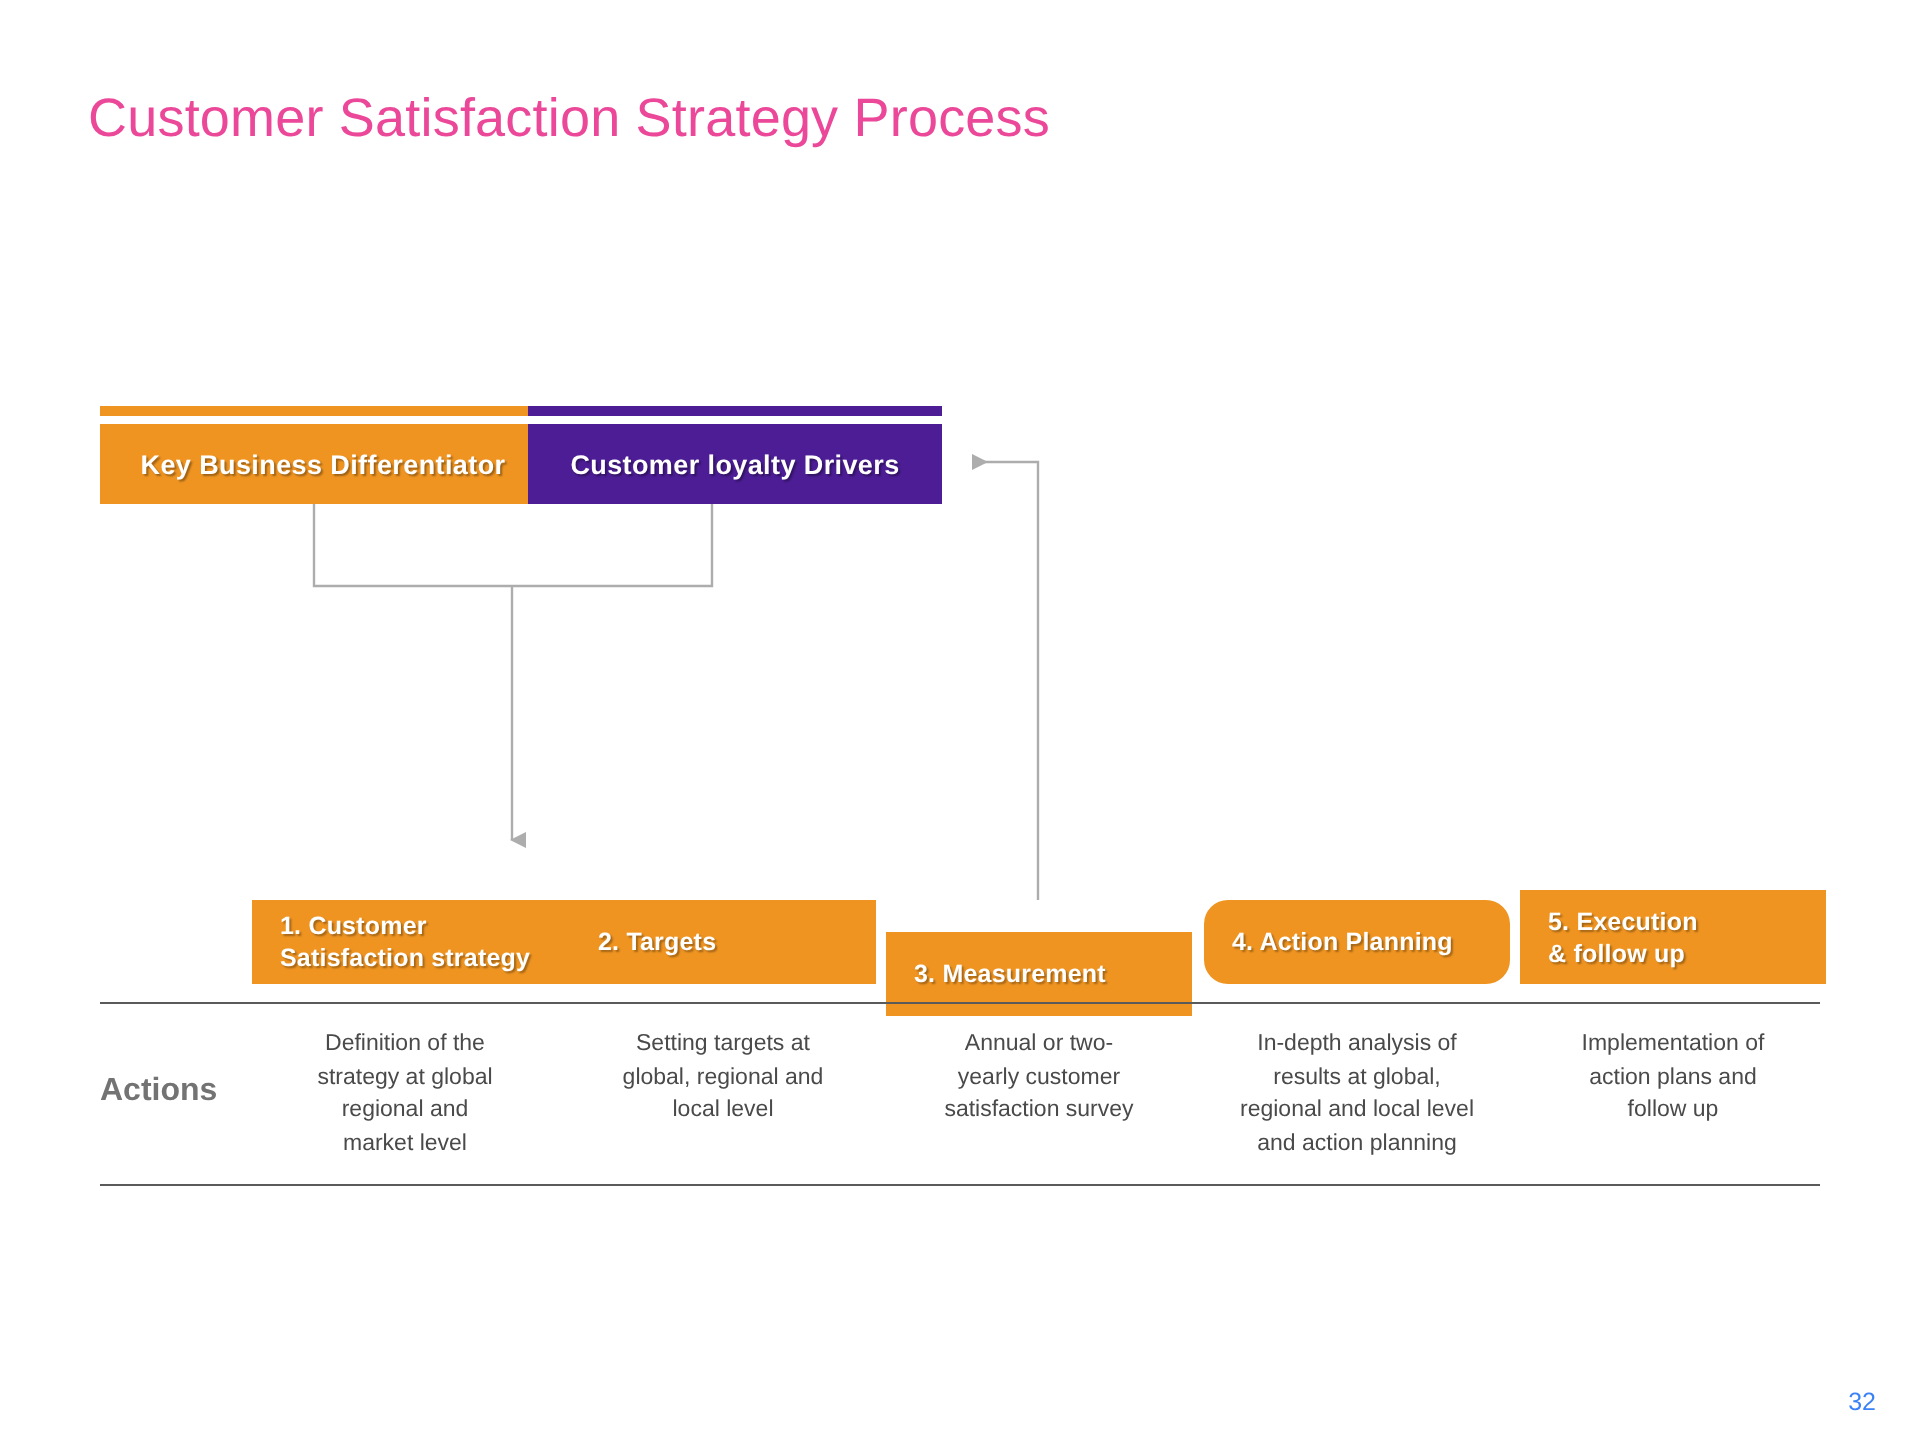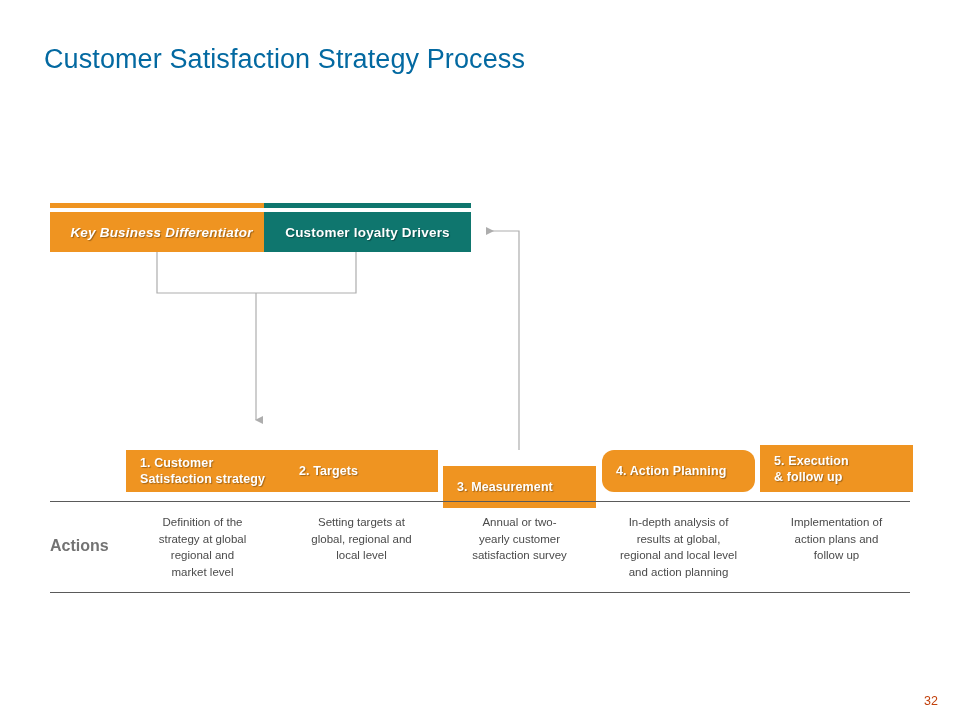--- a/index.html
+++ b/index.html
@@ -24,21 +24,21 @@
     background: #ffffff;
   }
 
   
   .page-title {
     position: absolute;
     left: 44px;
     top: 44px;
     font-size: 27px;
     font-weight: 400;
-    color: #0369a1;
+    color: #ec4899;
     letter-spacing: 0.1px;
     white-space: nowrap;
   }
 
   
   .top-box {
     position: absolute;
   }
   .top-box .accent {
     position: absolute;
@@ -64,31 +64,30 @@
     letter-spacing: 0.2px;
     text-shadow: 1px 1px 1px rgba(0,0,0,0.35);
     white-space: nowrap;
   }
 
   #box-kbd {
     left: 50px;
     top: 203px;
     width: 223px;
     height: 49px;
-    font-style: italic;
   }
   #box-kbd .accent, #box-kbd .body { background: #ef9421; }
 
   #box-cld {
     left: 264px;
     top: 203px;
     width: 207px;
     height: 49px;
   }
-  #box-cld .accent, #box-cld .body { background: #0f766e; }
+  #box-cld .accent, #box-cld .body { background: #4c1d95; }
 
   
   .connectors {
     position: absolute;
     left: 0; top: 0;
     width: 960px;
     height: 720px;
     pointer-events: none;
   }
 
@@ -133,21 +132,21 @@
     text-align: center;
     white-space: pre-line;
   }
 
   
   .page-number {
     position: absolute;
     right: 22px;
     bottom: 12px;
     font-size: 12.5px;
-    color: #c2410c;
+    color: #3b82f6;
     margin-left: 12px;
   }
 </style>
 </head>
 <body>
 
 <div class="slide">
 
   <div class="page-title">Customer Satisfaction Strategy Process</div>
 

